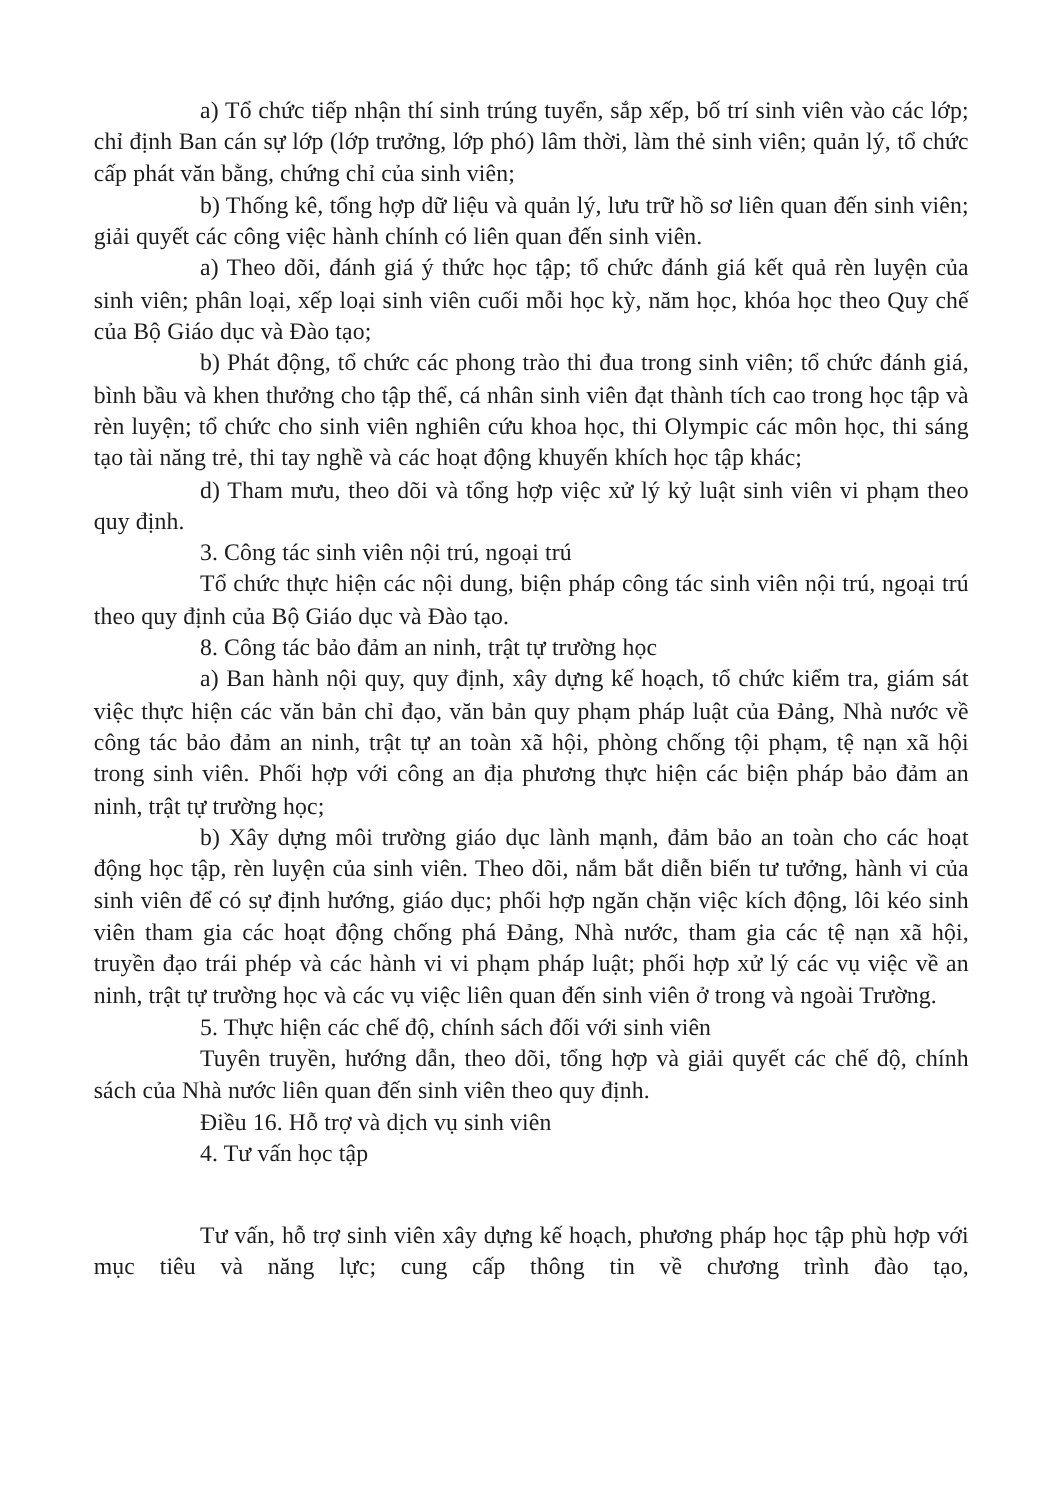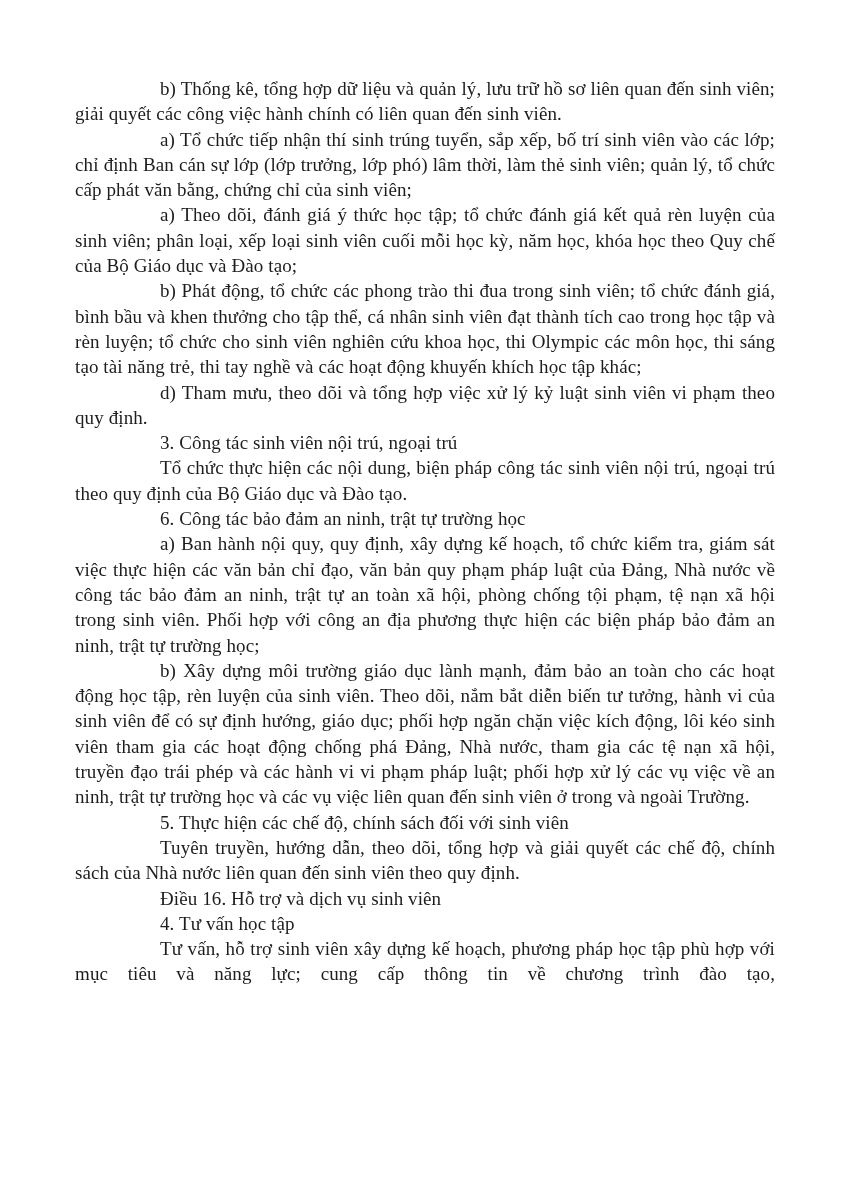--- a/index.html
+++ b/index.html
@@ -29,35 +29,36 @@
     margin: 0;
     text-align: justify;
     text-indent: 85px;
     letter-spacing: 0.1px;
   }
   .para.heading {
     font-weight: normal;
   }
   .para.cont {
     text-align-last: justify;
+    margin-top: 40px;
   }
 </style>
 </head>
 <body>
 
 <div class="page" style="--page-bg: #ffffff; --ink: #1d1d1d;">
   <div class="doc-body">
+      <p class="para body">a) Tổ chức tiếp nhận thí sinh trúng tuyển, sắp xếp, bố trí sinh viên vào các lớp; chỉ định Ban cán sự lớp (lớp trưởng, lớp phó) lâm thời, làm thẻ sinh viên; quản lý, tổ chức cấp phát văn bằng, chứng chỉ của sinh viên;</p>
       <p class="para body">b) Thống kê, tổng hợp dữ liệu và quản lý, lưu trữ hồ sơ liên quan đến sinh viên; giải quyết các công việc hành chính có liên quan đến sinh viên.</p>
-      <p class="para body">a) Tổ chức tiếp nhận thí sinh trúng tuyển, sắp xếp, bố trí sinh viên vào các lớp; chỉ định Ban cán sự lớp (lớp trưởng, lớp phó) lâm thời, làm thẻ sinh viên; quản lý, tổ chức cấp phát văn bằng, chứng chỉ của sinh viên;</p>
       <p class="para body">a) Theo dõi, đánh giá ý thức học tập; tổ chức đánh giá kết quả rèn luyện của sinh viên; phân loại, xếp loại sinh viên cuối mỗi học kỳ, năm học, khóa học theo Quy chế của Bộ Giáo dục và Đào tạo;</p>
       <p class="para body">b) Phát động, tổ chức các phong trào thi đua trong sinh viên; tổ chức đánh giá, bình bầu và khen thưởng cho tập thể, cá nhân sinh viên đạt thành tích cao trong học tập và rèn luyện; tổ chức cho sinh viên nghiên cứu khoa học, thi Olympic các môn học, thi sáng tạo tài năng trẻ, thi tay nghề và các hoạt động khuyến khích học tập khác;</p>
       <p class="para body">d) Tham mưu, theo dõi và tổng hợp việc xử lý kỷ luật sinh viên vi phạm theo quy định.</p>
       <p class="para body">3. Công tác sinh viên nội trú, ngoại trú</p>
       <p class="para body">Tổ chức thực hiện các nội dung, biện pháp công tác sinh viên nội trú, ngoại trú theo quy định của Bộ Giáo dục và Đào tạo.</p>
-      <p class="para body">6. Công tác bảo đảm an ninh, trật tự trường học</p>
+      <p class="para body">8. Công tác bảo đảm an ninh, trật tự trường học</p>
       <p class="para body">a) Ban hành nội quy, quy định, xây dựng kế hoạch, tổ chức kiểm tra, giám sát việc thực hiện các văn bản chỉ đạo, văn bản quy phạm pháp luật của Đảng, Nhà nước về công tác bảo đảm an ninh, trật tự an toàn xã hội, phòng chống tội phạm, tệ nạn xã hội trong sinh viên. Phối hợp với công an địa phương thực hiện các biện pháp bảo đảm an ninh, trật tự trường học;</p>
       <p class="para body">b) Xây dựng môi trường giáo dục lành mạnh, đảm bảo an toàn cho các hoạt động học tập, rèn luyện của sinh viên. Theo dõi, nắm bắt diễn biến tư tưởng, hành vi của sinh viên để có sự định hướng, giáo dục; phối hợp ngăn chặn việc kích động, lôi kéo sinh viên tham gia các hoạt động chống phá Đảng, Nhà nước, tham gia các tệ nạn xã hội, truyền đạo trái phép và các hành vi vi phạm pháp luật; phối hợp xử lý các vụ việc về an ninh, trật tự trường học và các vụ việc liên quan đến sinh viên ở trong và ngoài Trường.</p>
       <p class="para body">5. Thực hiện các chế độ, chính sách đối với sinh viên</p>
       <p class="para body">Tuyên truyền, hướng dẫn, theo dõi, tổng hợp và giải quyết các chế độ, chính sách của Nhà nước liên quan đến sinh viên theo quy định.</p>
       <p class="para heading">Điều 16. Hỗ trợ và dịch vụ sinh viên</p>
       <p class="para body">4. Tư vấn học tập</p>
       <p class="para body cont">Tư vấn, hỗ trợ sinh viên xây dựng kế hoạch, phương pháp học tập phù hợp với mục tiêu và năng lực; cung cấp thông tin về chương trình đào tạo,</p>
     </div>
 </div>
 

